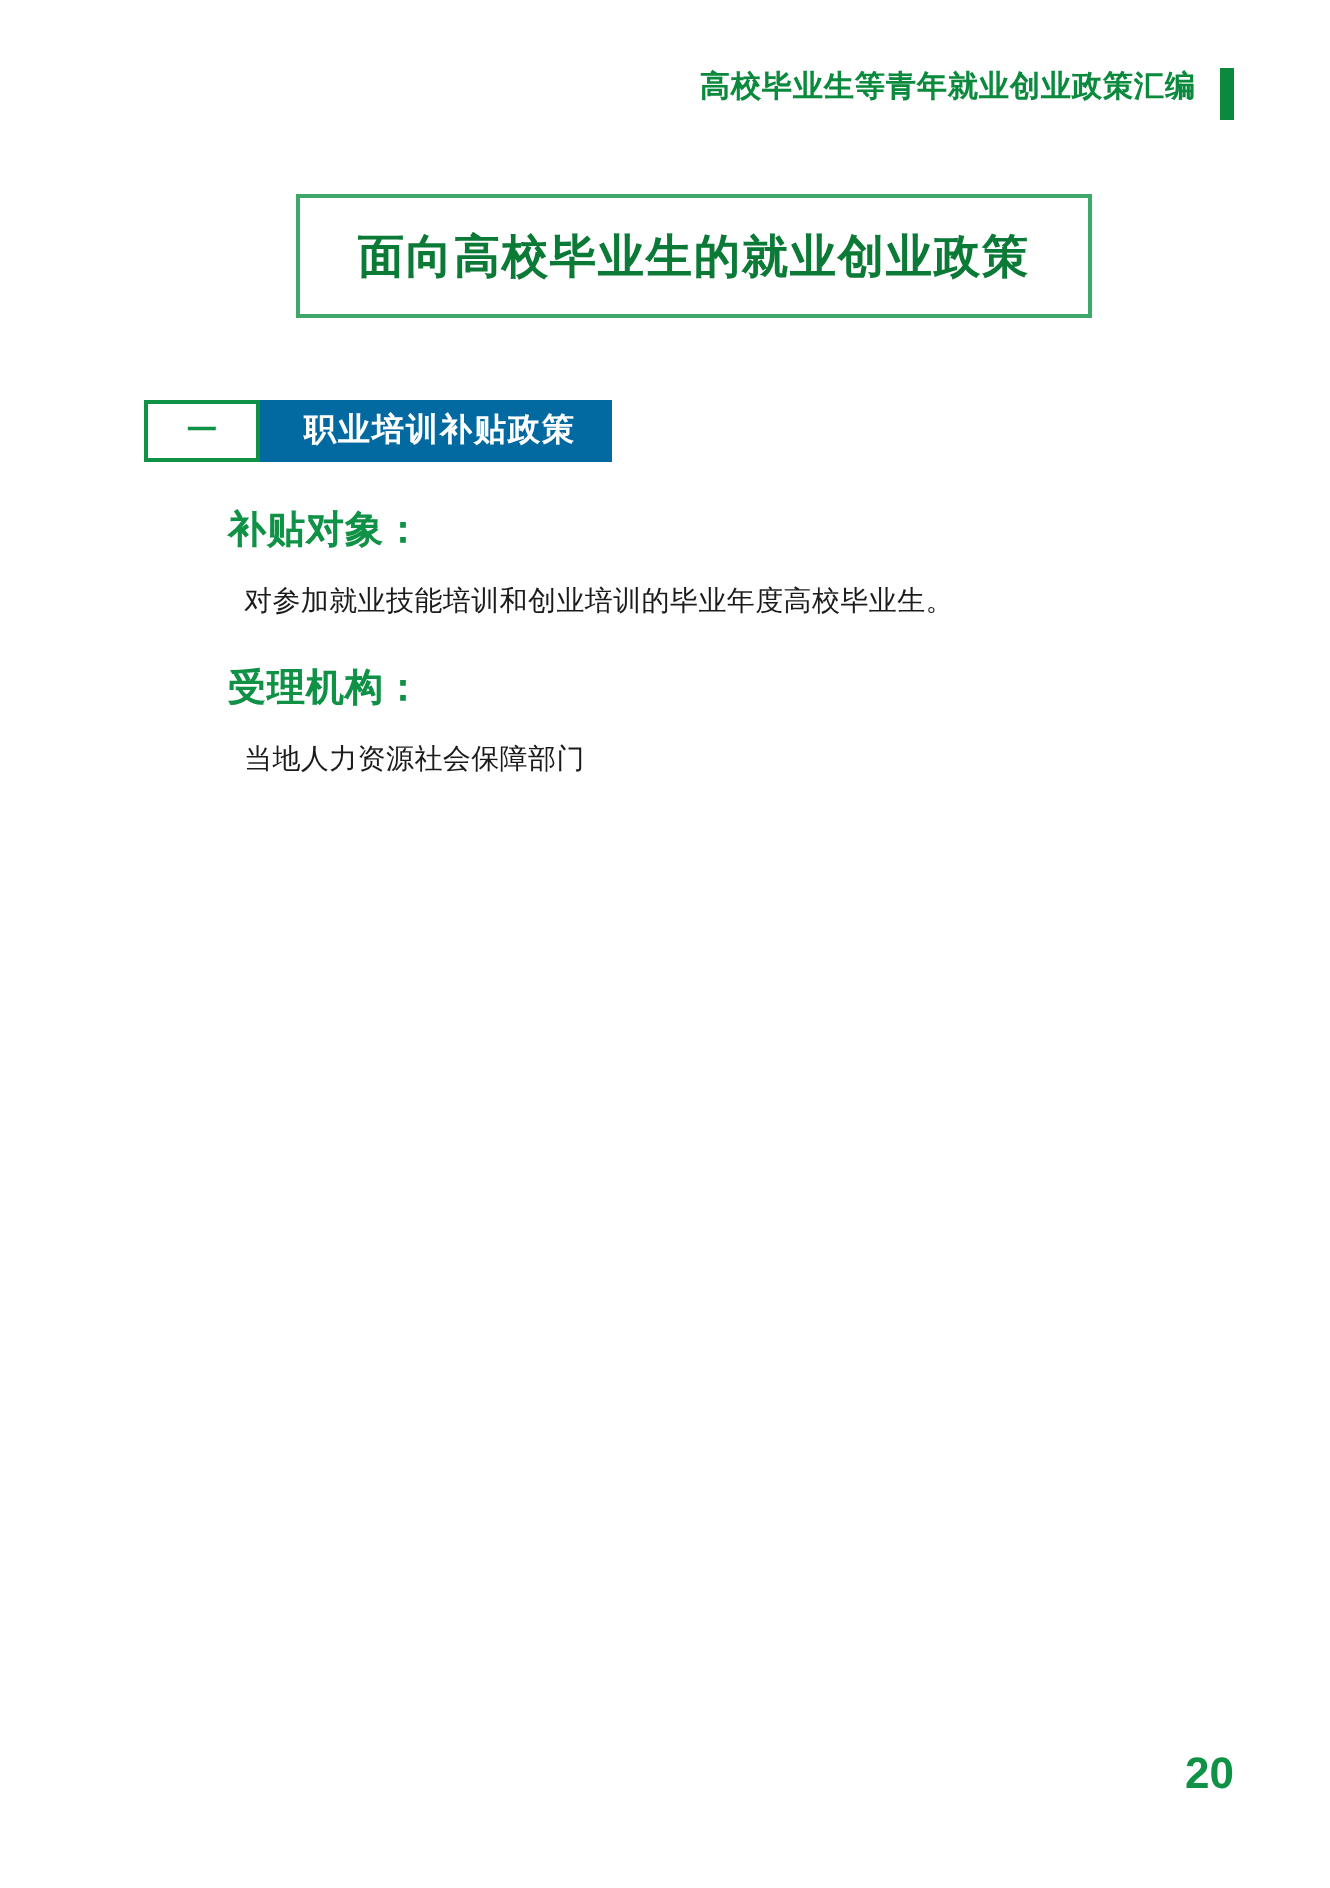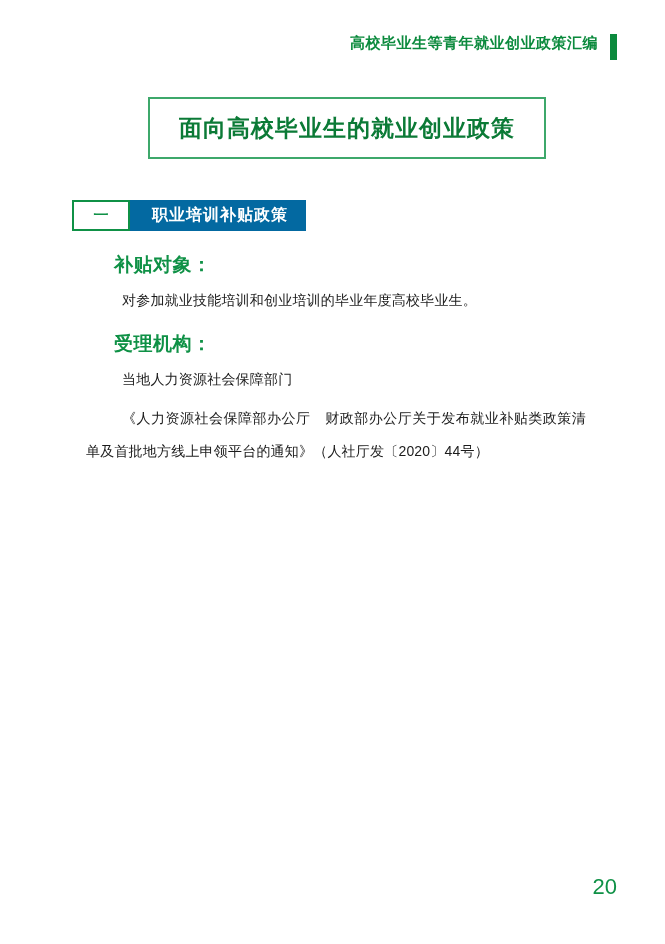--- a/index.html
+++ b/index.html
@@ -131,21 +131,21 @@
   .para.tight {
     margin-bottom: 0;
   }
 
   
   .page-number {
     position: absolute;
     right: 48px;
     bottom: 44px;
     font-size: 22px;
-    font-weight: normal;
+    font-weight: bold;
     color: #0f9146;
   }
 </style>
 </head>
 <body>
 
 <div class="page">
 
   <div class="header">
     <div class="header-title">高校毕业生等青年就业创业政策汇编</div>
@@ -171,20 +171,19 @@
 
     <div class="block">
       <div class="sub-head">受理机构：</div>
     </div>
 
     <div class="block">
       <p class="para tight">当地人力资源社会保障部门</p>
     </div>
 
     <div class="block">
-      <p class="para">《人力资源社会保障部办公厅　财政部办公厅关于发布就业补贴类政策清单及首批地方线上申领平台的通知》（人社厅发〔2020〕44号）</p>
     </div>
 
   </div>
 
   <div class="page-number">20</div>
 
 </div>
 
 </body></html>

